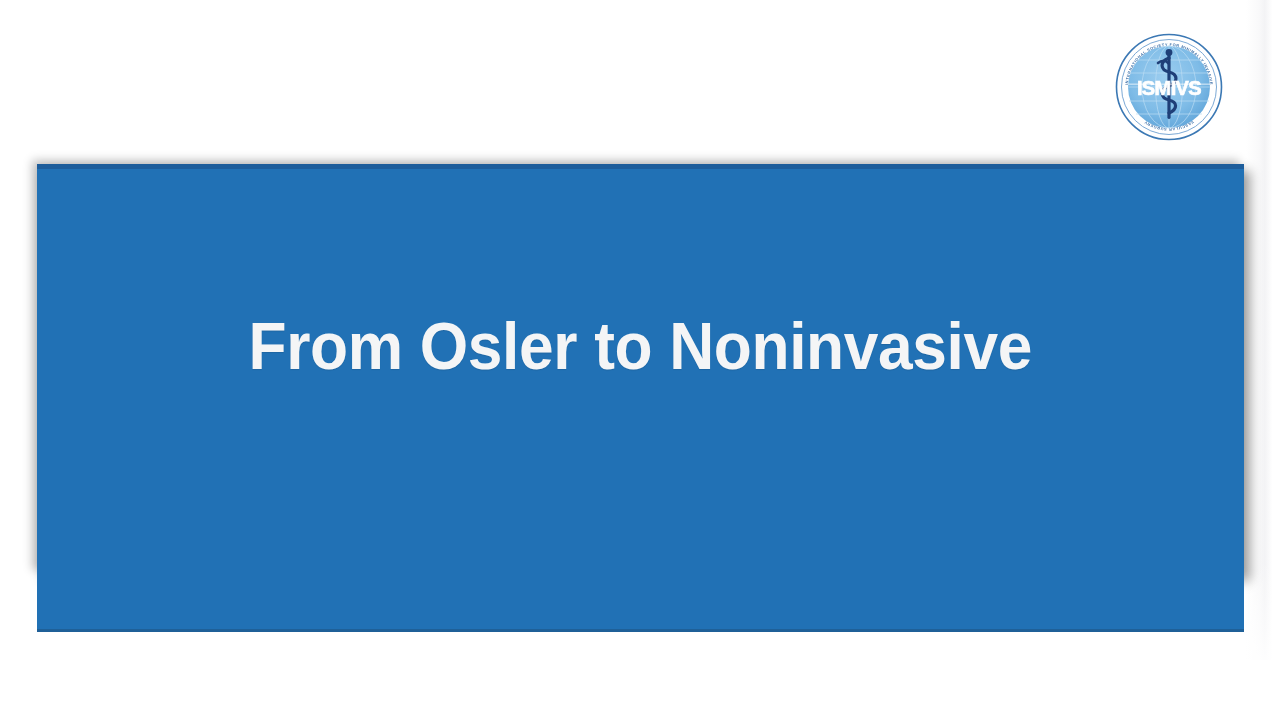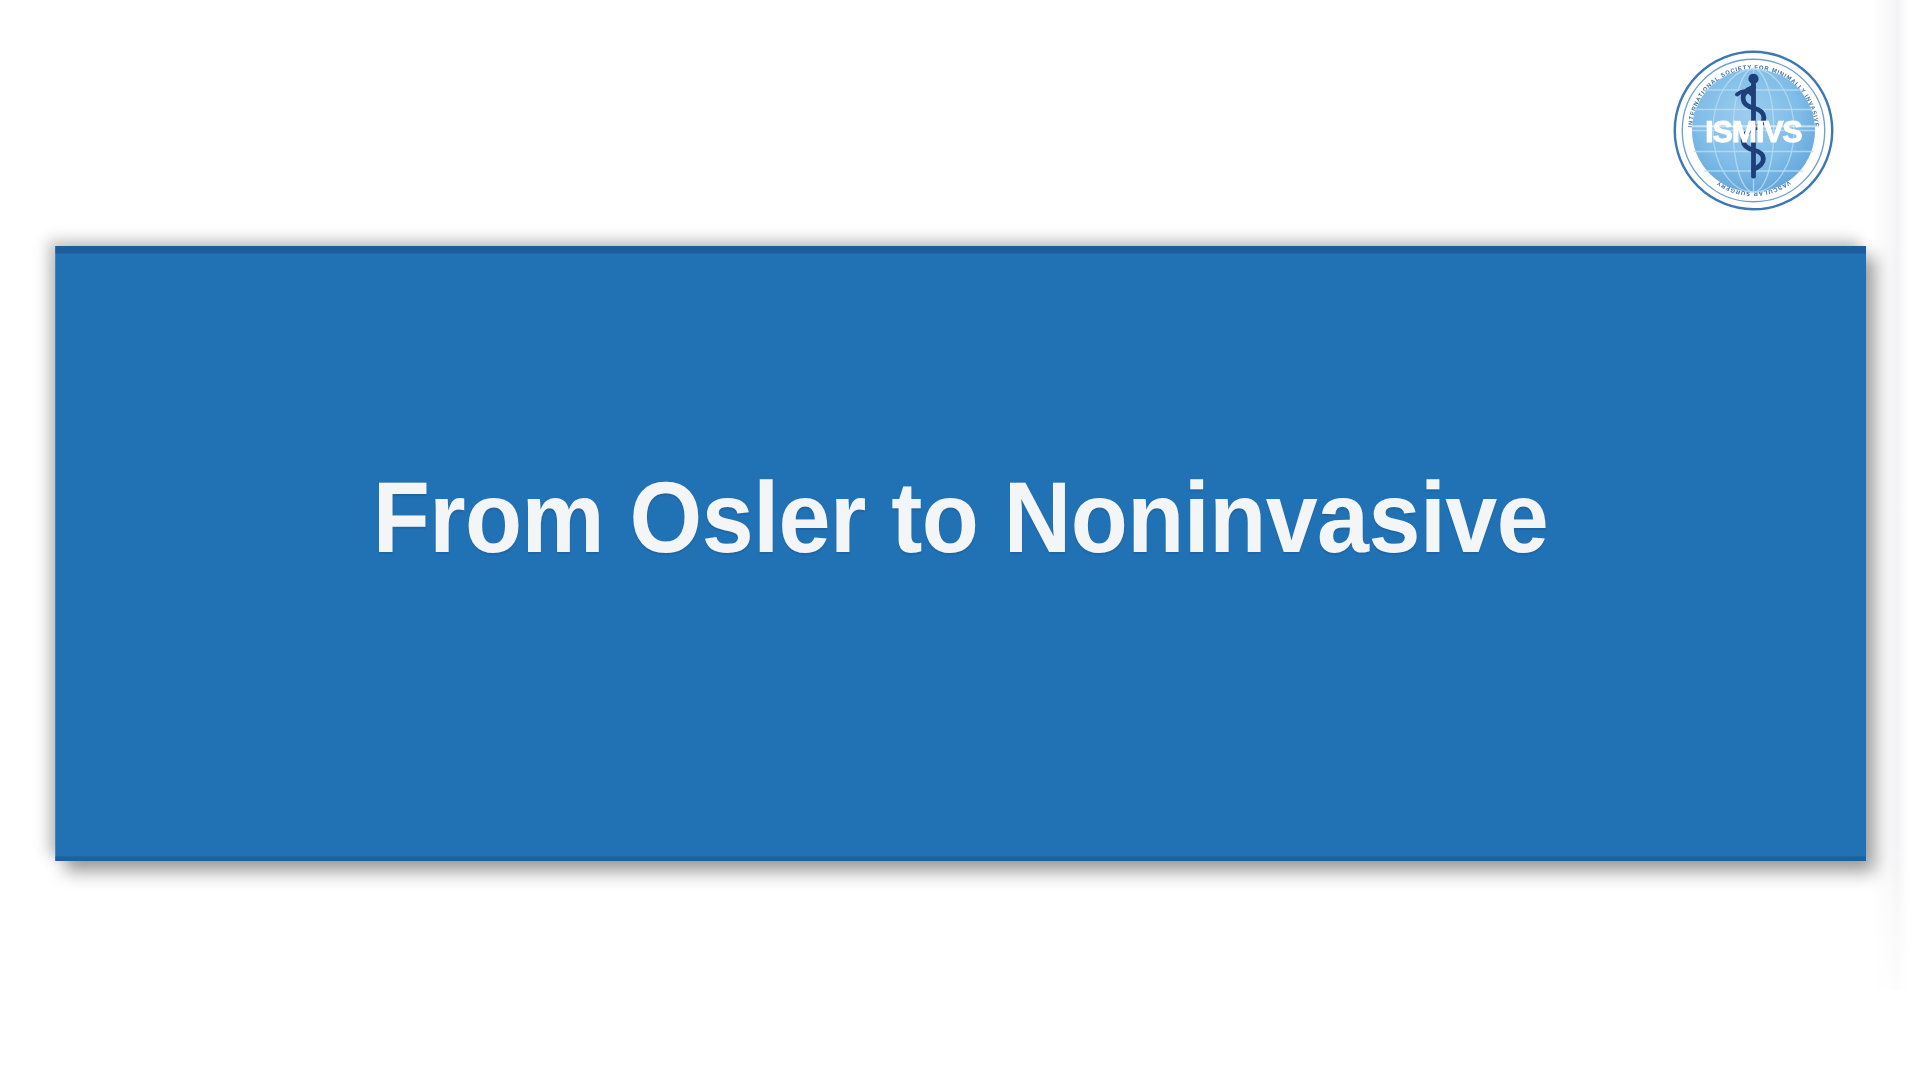--- a/index.html
+++ b/index.html
@@ -73,21 +73,21 @@
     box-shadow:
        6px 7px 11px rgba(0,0,0,0.38),
       -5px -4px 9px rgba(0,0,0,0.23);
     background: #2171b5;
   }
   .title-box {
     position: absolute;
     left: 37px;
     top: 164px;
     width: 1207px;
-    height: 410px;
+    height: 468px;
     background: #2171b5;
     border-top: 5px solid #1d5d9b;
     border-bottom: 3px solid #1f6098;
     box-sizing: border-box;
     display: flex;
     align-items: flex-start;
     justify-content: center;
   }
   .title-text {
     margin: 0;

